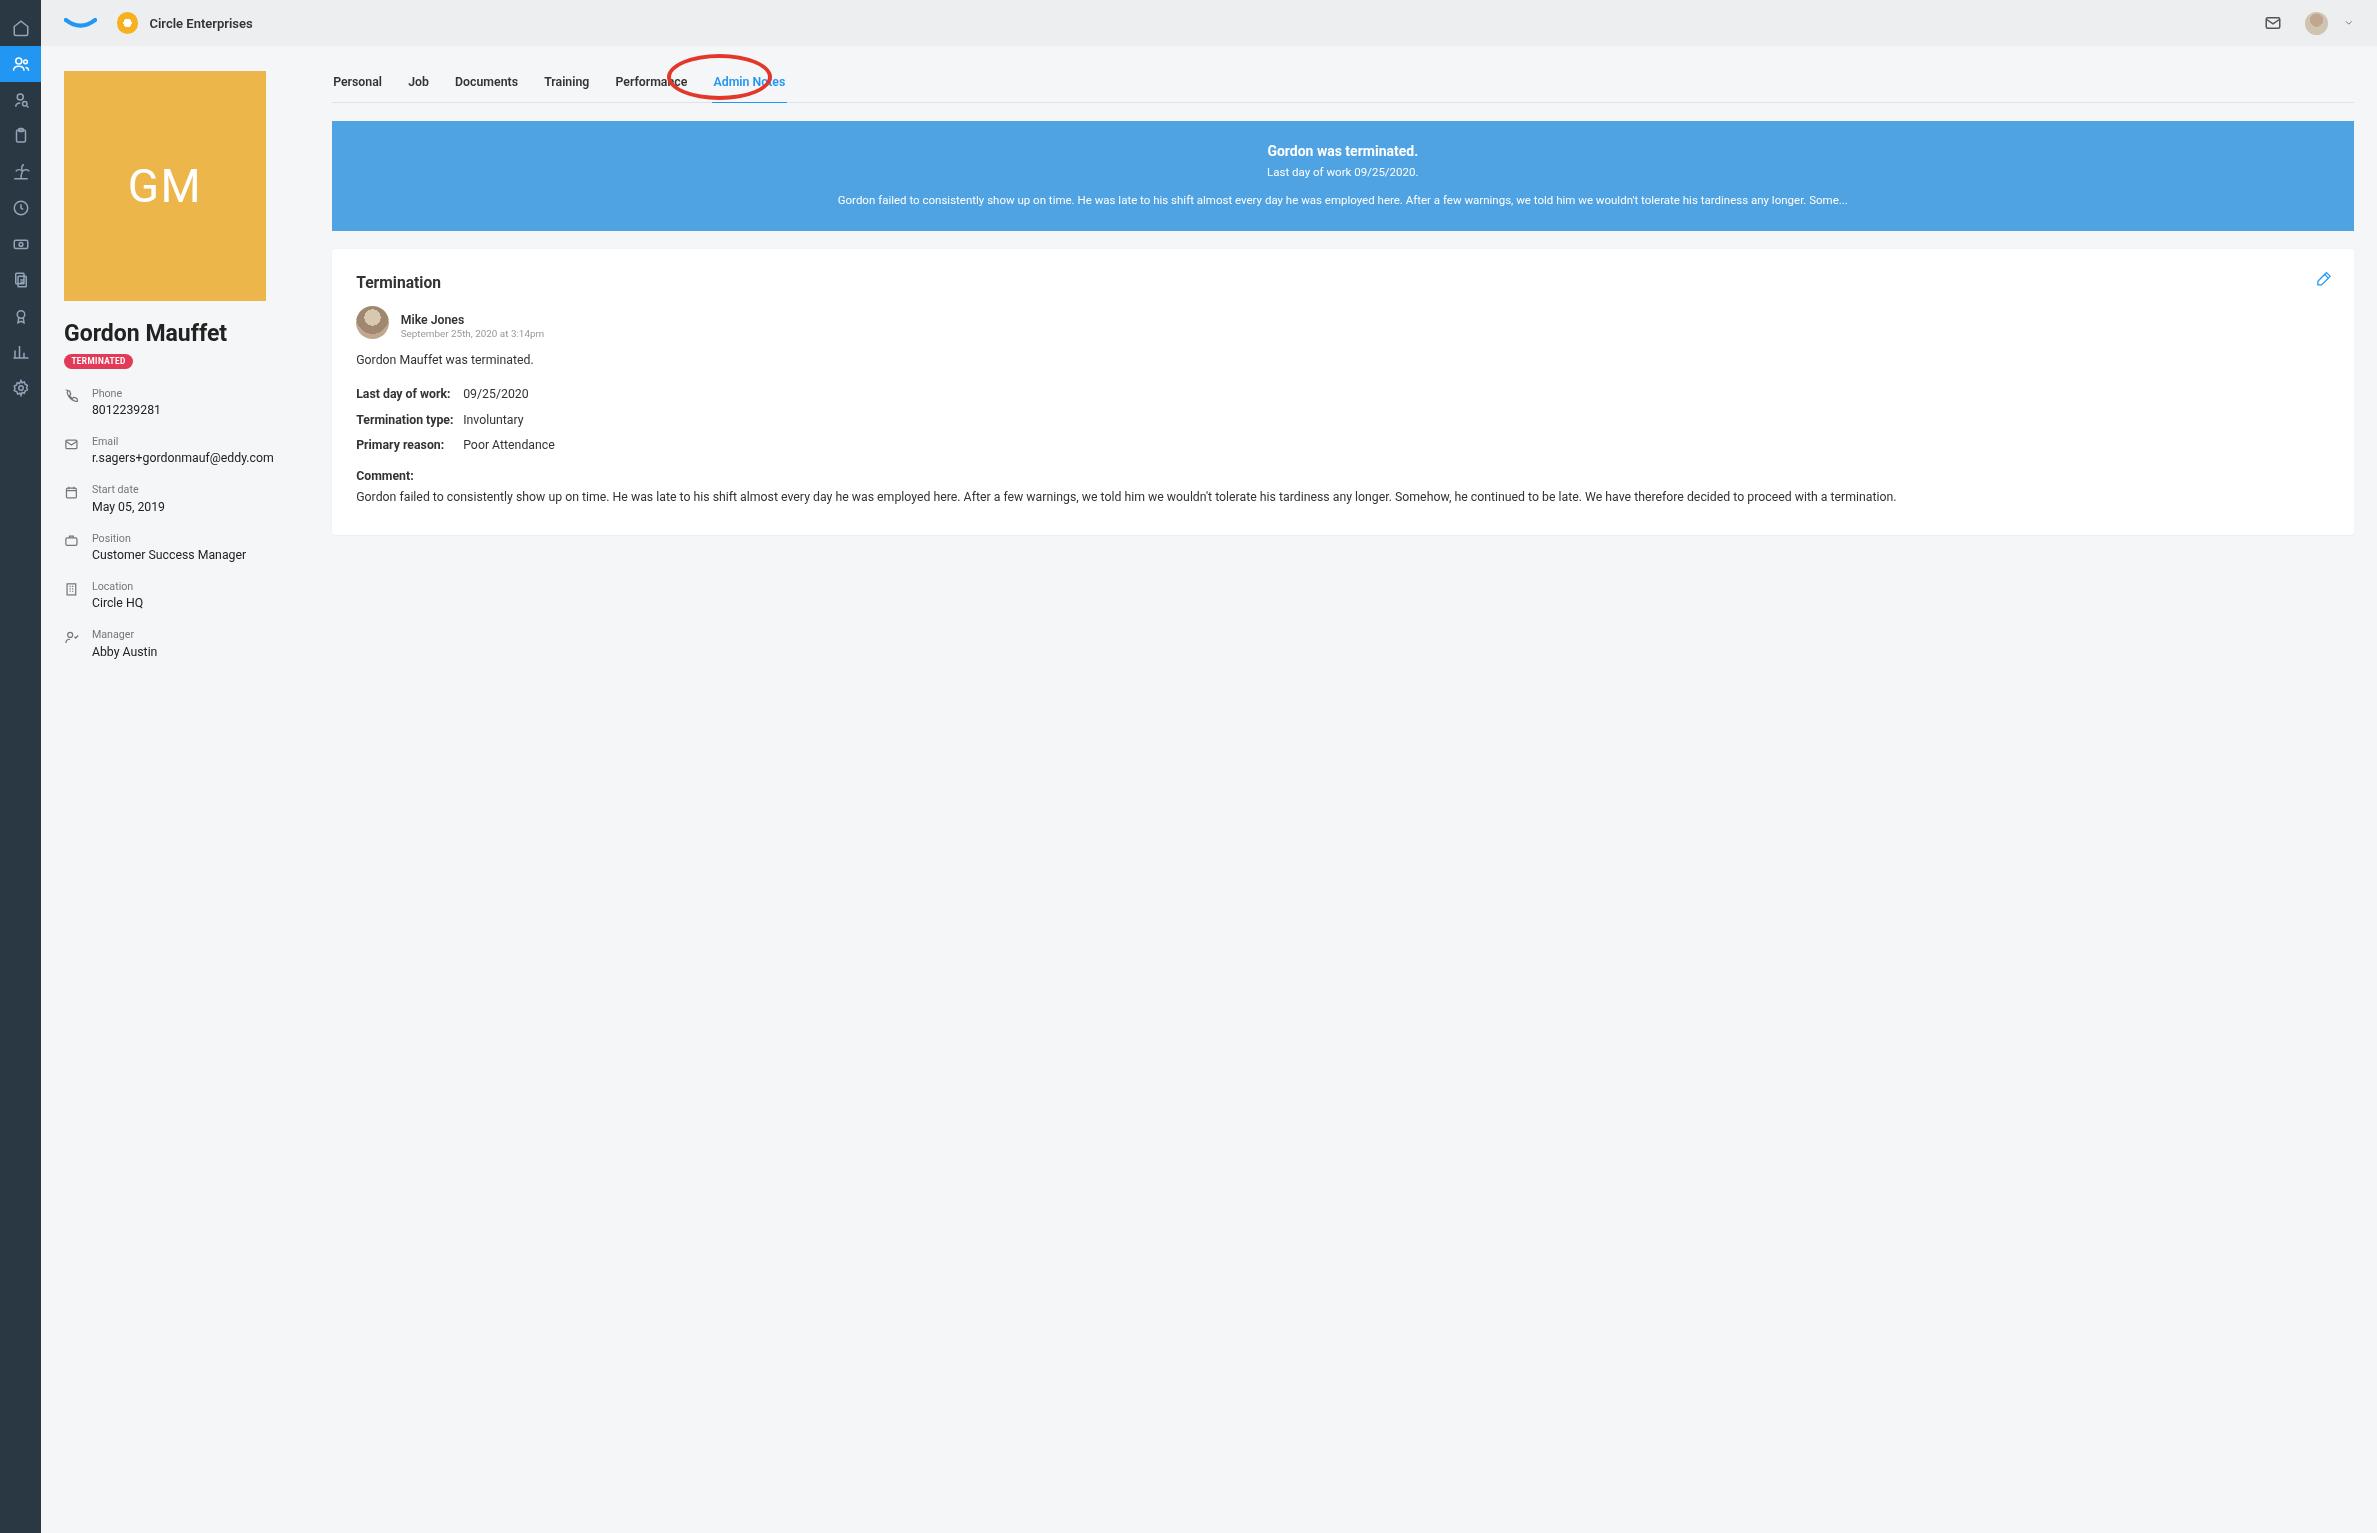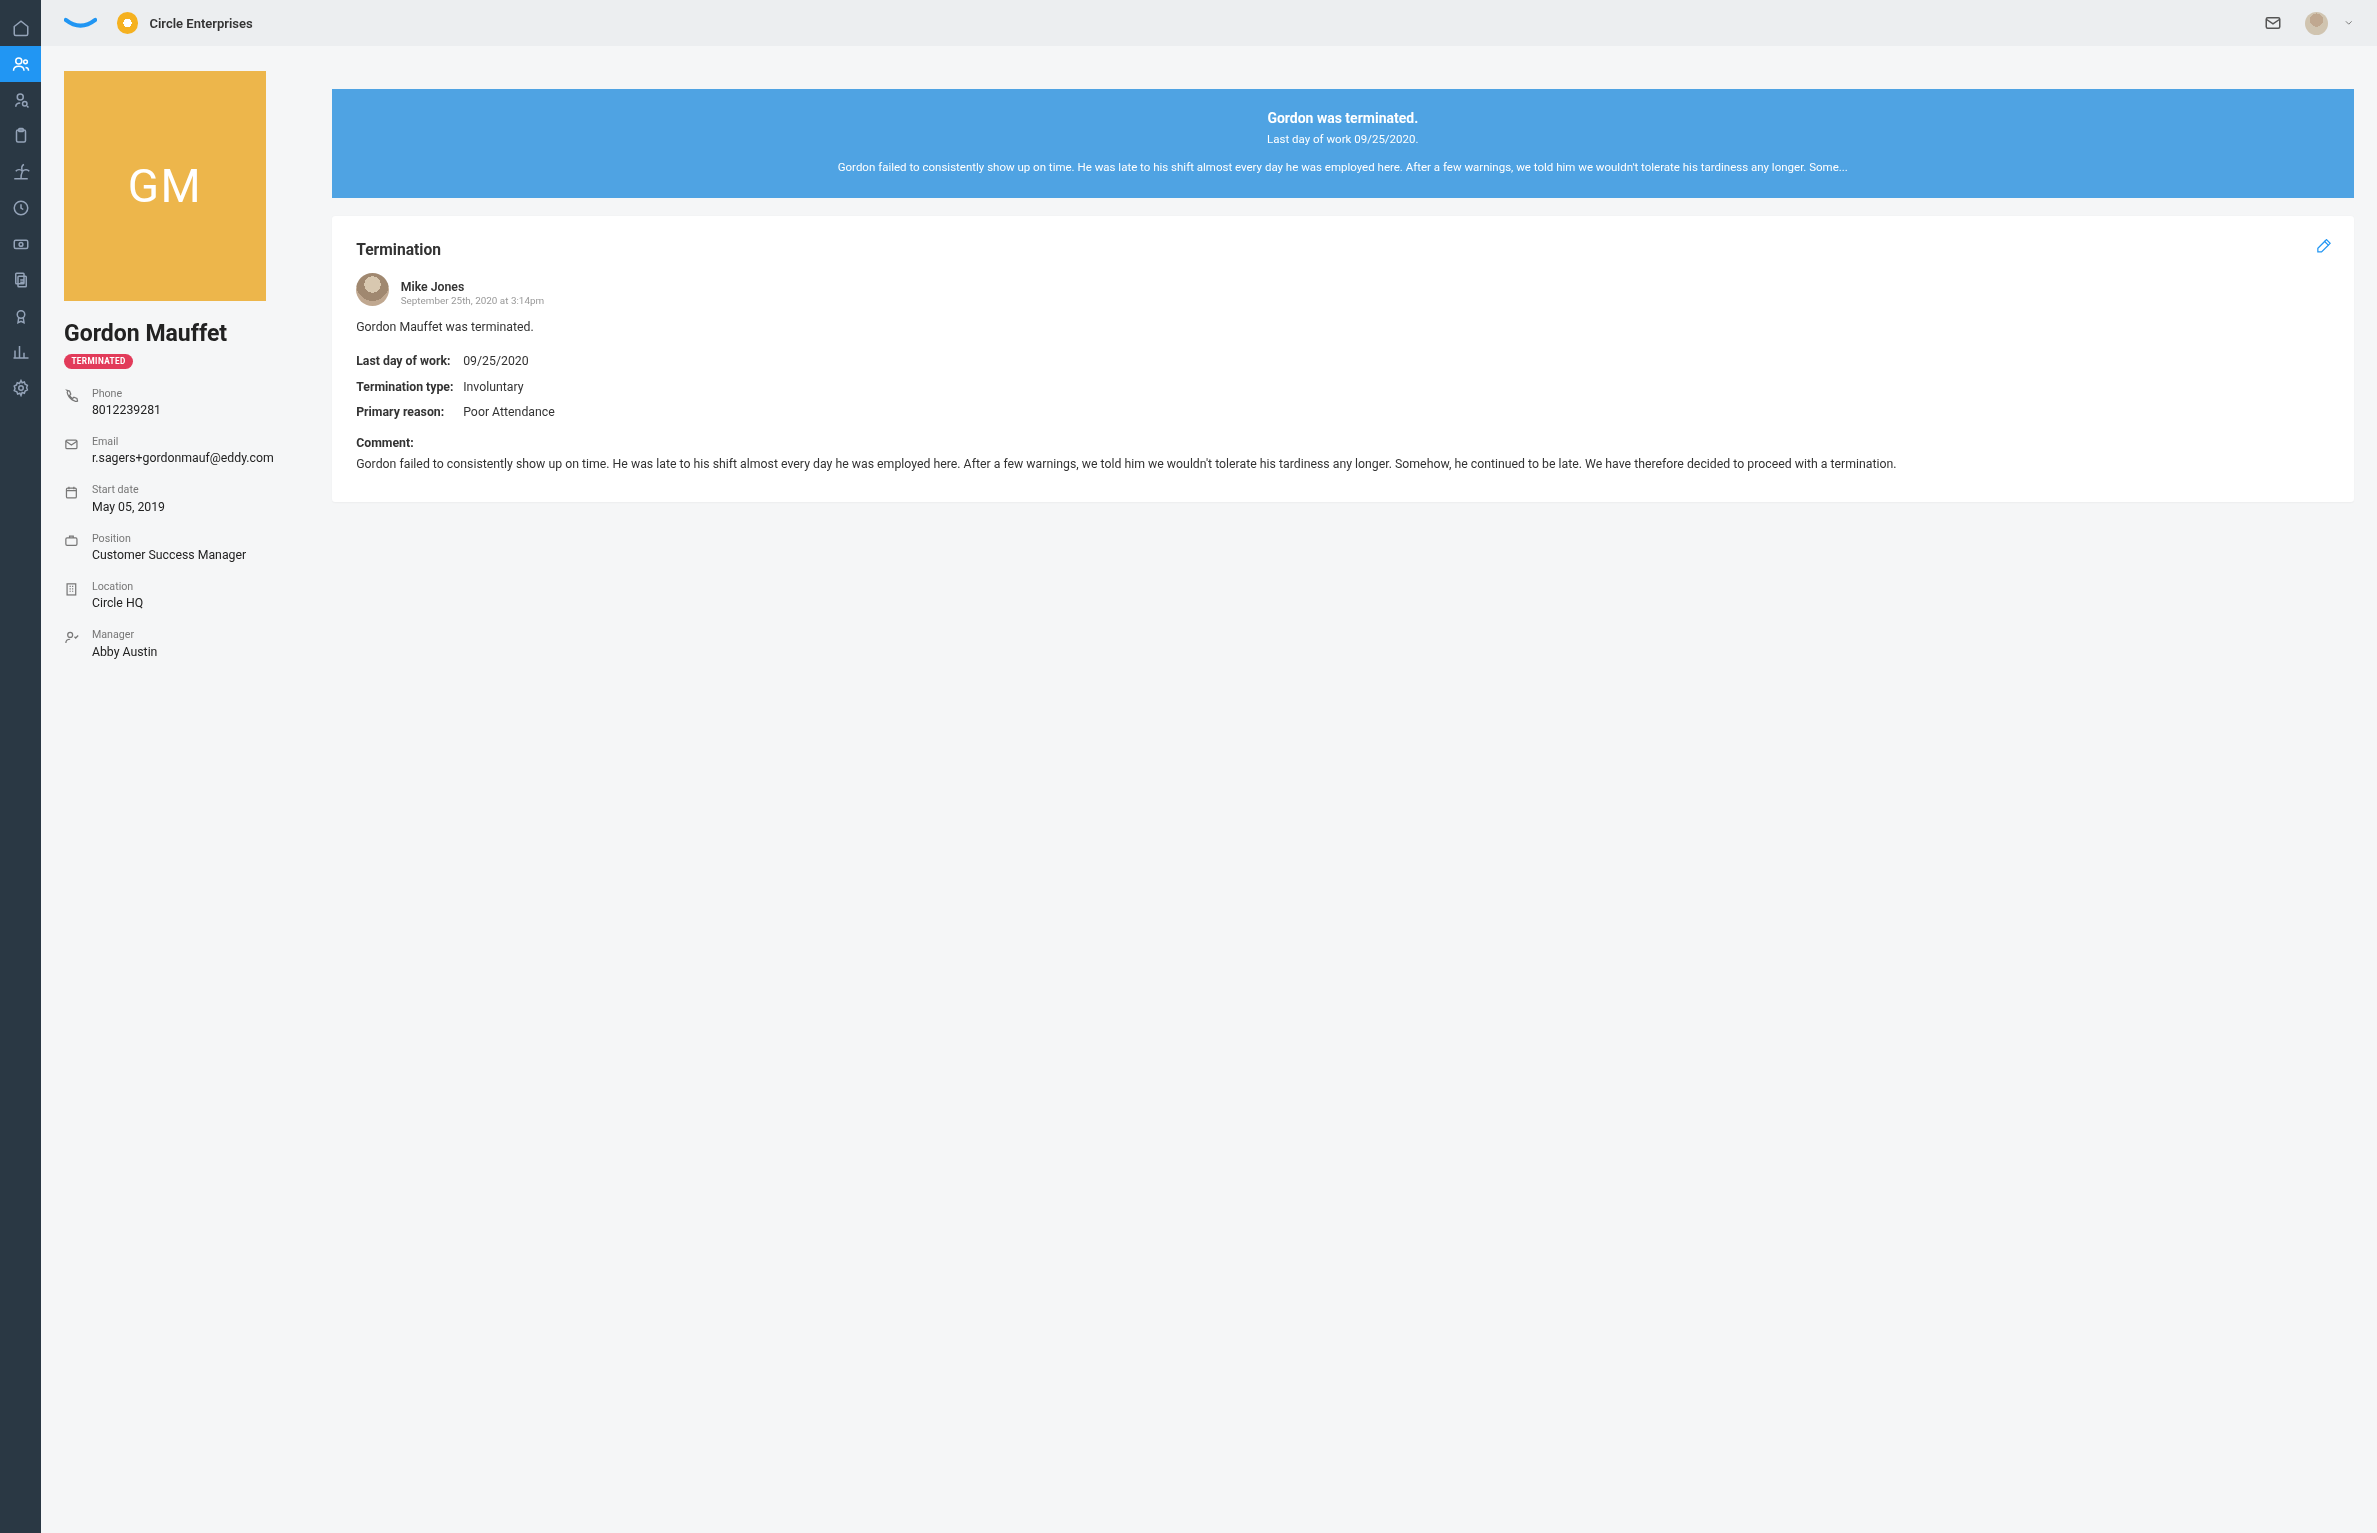--- a/index.html
+++ b/index.html
@@ -222,20 +222,29 @@
                 </svg></div>
             <div class="info-body">
               <div class="info-label">Manager</div>
               <div class="info-value">Abby Austin</div>
             </div>
           </div>
         </div>
       </div>
 
       <div class="right-col" style="position:relative;">
+        <div class="tabs">
+          <div class="tab">Personal</div>
+          <div class="tab">Job</div>
+          <div class="tab">Documents</div>
+          <div class="tab">Training</div>
+          <div class="tab">Performance</div>
+          <div class="tab active">Admin Notes</div>
+          <div class="annot-ellipse" style="left:335px; top:-16.4px; width:105px; height:46px;"></div>
+        </div>
 
         <div class="banner">
           <div class="banner-title">Gordon was terminated.</div>
           <div class="banner-sub">Last day of work 09/25/2020.</div>
           <div class="banner-text">Gordon failed to consistently show up on time. He was late to his shift almost every day he was employed here. After a few warnings, we told him we wouldn't tolerate his tardiness any longer. Some...</div>
         </div>
 
 
         <svg class="annot-arrow-svg" style="left:230px; top:213px; width:222px; height:181px;" viewBox="0 0 270 220">
           <defs>

